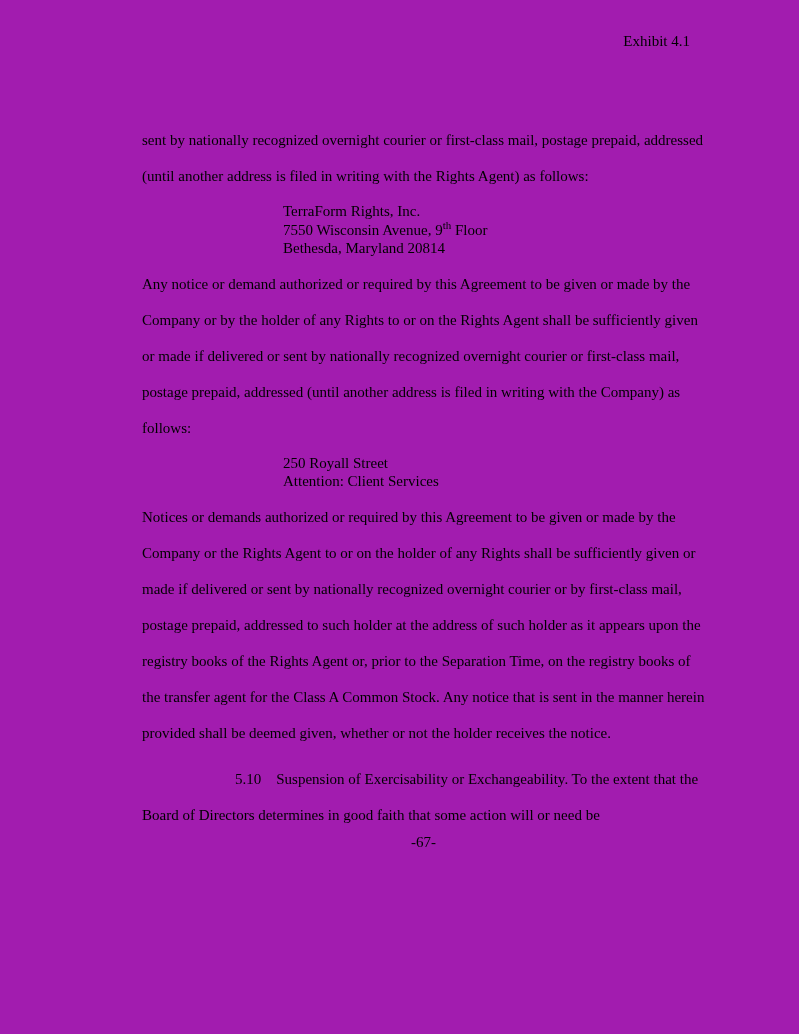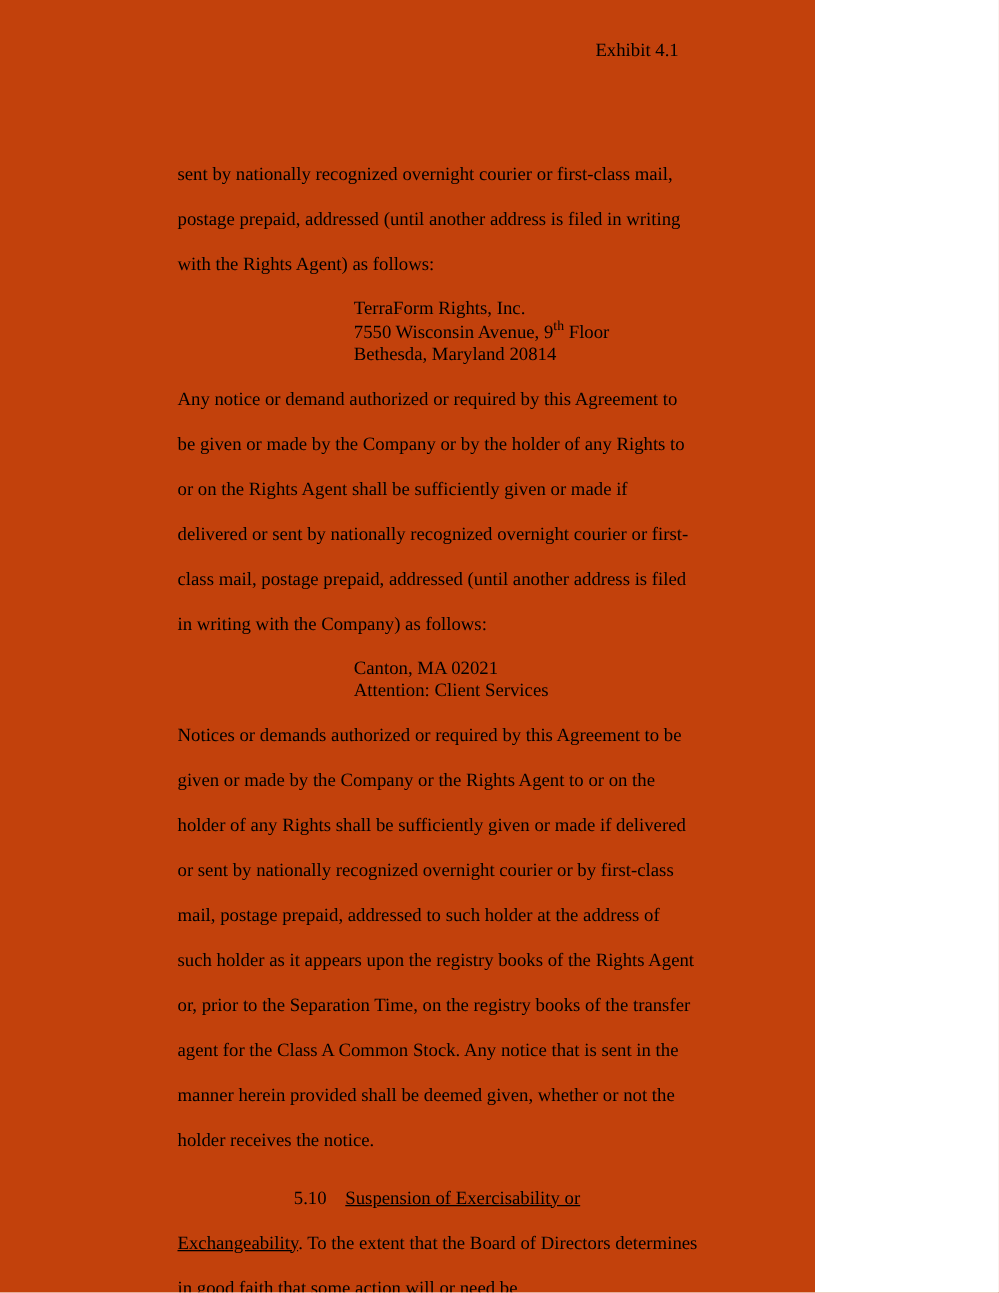--- a/index.html
+++ b/index.html
@@ -1,21 +1,21 @@
 <!DOCTYPE html>
 <html><head>
 <meta charset="utf-8">
 <style>
   * { margin: 0; padding: 0; box-sizing: border-box; }
   html, body { background: #ffffff; }
   .page {
     position: relative;
-    width: 652px;
+    width: 799px;
     height: 1034px;
-    background: #c2410c;
+    background: #a21caf;
     color: #000000;
     font-family: "Liberation Serif", "DejaVu Serif", serif;
     font-size: 15px;
     padding: 32px 94px 0 142px;
     overflow: hidden;
   }
   .exhibit {
     text-align: right;
     line-height: 18px;
     margin-right: 15px;
@@ -36,21 +36,20 @@
   }
   .section-para {
     margin-top: 10px;
     text-indent: 93px;
   }
   .tab {
     display: inline-block;
     width: 15px;
   }
   .underlined {
-    text-decoration: underline;
     margin-top: 28px;
   }
   .page-number {
     text-align: center;
     line-height: 18px;
   }
 </style>
 </head>
 <body>
 
@@ -62,21 +61,21 @@
 
   <div class="address">
     <div class="address-line">TerraForm Rights, Inc.</div>
     <div class="address-line"><span>7550 Wisconsin Avenue, 9</span><sup class="sup">th</sup><span> Floor</span></div>
     <div class="address-line">Bethesda, Maryland 20814</div>
   </div>
 
   <p class="body-para">Any notice or demand authorized or required by this Agreement to be given or made by the Company or by the holder of any Rights to or on the Rights Agent shall be sufficiently given or made if delivered or sent by nationally recognized overnight courier or first-class mail, postage prepaid, addressed (until another address is filed in writing with the Company) as follows:</p>
 
   <div class="address">
-    <div class="address-line">Canton, MA 02021</div>
+    <div class="address-line">250 Royall Street</div>
     <div class="address-line">Attention: Client Services</div>
   </div>
 
   <p class="body-para">Notices or demands authorized or required by this Agreement to be given or made by the Company or the Rights Agent to or on the holder of any Rights shall be sufficiently given or made if delivered or sent by nationally recognized overnight courier or by first-class mail, postage prepaid, addressed to such holder at the address of such holder as it appears upon the registry books of the Rights Agent or, prior to the Separation Time, on the registry books of the transfer agent for the Class A Common Stock.  Any notice that is sent in the manner herein provided shall be deemed given, whether or not the holder receives the notice.</p>
 
   <p class="body-para section-para"><span>5.10</span><span class="tab"></span><span class="underlined">Suspension of Exercisability or Exchangeability</span><span>.  To the extent </span><span>that the Board of Directors determines in good faith that some action will or need be</span></p>
 
   <div class="page-number">-67-</div>
 
 </div>

